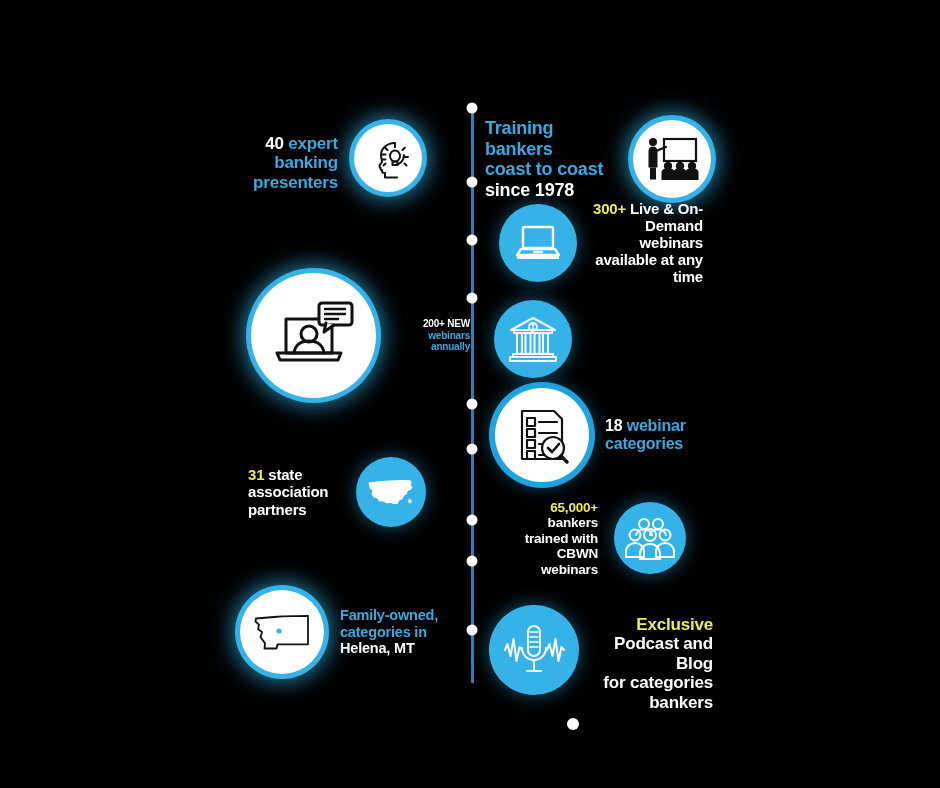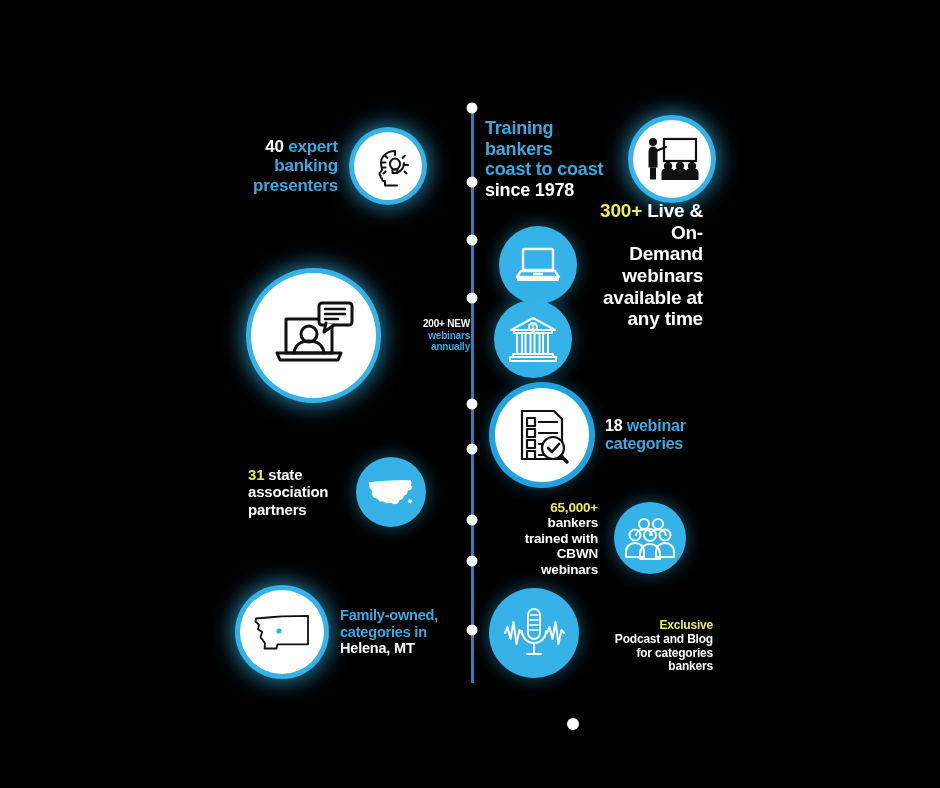--- a/index.html
+++ b/index.html
@@ -76,21 +76,21 @@
   <div class="tl-dot" style="left:472px;top:182px;"></div>
   <div class="tl-dot" style="left:472px;top:240px;"></div>
   <div class="tl-dot" style="left:472px;top:298px;"></div>
   <div class="tl-dot" style="left:472px;top:404px;"></div>
   <div class="tl-dot" style="left:472px;top:449px;"></div>
   <div class="tl-dot" style="left:472px;top:520px;"></div>
   <div class="tl-dot" style="left:472px;top:561px;"></div>
   <div class="tl-dot" style="left:472px;top:630px;"></div>
   <div class="loose-dot" style="left:573px;top:724px;"></div>
 
-  <div class="item" style="left:248px;top:132px;">
+  <div class="item" style="left:248px;top:124px;align-items:flex-end;">
     <div class="txt r gap-l" style="font-size:17px;width:90px;">
       <div><span class="w">40</span><span class="b"> expert</span></div>
       <div><span class="b">banking</span></div>
       <div><span class="b">presenters</span></div>
     </div>
     <div class="bubble white" style="width:68px;height:68px;">
       <svg width="48" height="48" viewBox="0 0 48 48" fill="none" stroke="#111" stroke-width="2" stroke-linecap="round" stroke-linejoin="round">
         <path d="M31 9c-8 0-14 5.5-14 12 0 3 1 4.5 1 6.5 0 2-2.5 2.5-2.5 4.5 0 1.3 1.2 1.8 1.2 1.8s-.6 1 .1 1.9c.5.6 1.3.6 1.3.6s-.4 1.4.4 2.1c.9.8 2.5.5 2.5.5v4.6h12"></path>
         <path d="M40 21c0 6-5 10-9 10"></path>
         <path d="M18.5 20.5h3M18.5 25.5h3"></path>
@@ -126,21 +126,21 @@
 
   <div class="item" style="left:499px;top:200px;">
     <div class="bubble blue" style="width:78px;height:78px;">
       <svg width="50" height="44" viewBox="0 0 50 44" fill="none" stroke="#ffffff" stroke-width="2.4" stroke-linejoin="round">
         <rect x="10" y="6" width="30" height="21" rx="1.5"></rect>
         <path d="M4 34h42l-4-6H8z" stroke-linecap="round"></path>
         <path d="M4 34h42v2.5a1.5 1.5 0 0 1-1.5 1.5h-39A1.5 1.5 0 0 1 4 36.5z" fill="#ffffff" stroke="none"></path>
         <path d="M21 31h8" stroke-linecap="round"></path>
       </svg>
     </div>
-    <div class="txt r gap-r" style="font-size:19px;width:110px;">
+    <div class="txt r gap-r" style="font-size:15px;width:110px;">
       <div><span class="y">300+</span><span class="w"> Live &amp; On-</span></div>
       <div><span class="w">Demand webinars</span></div>
       <div><span class="w">available at any time</span></div>
     </div>
   </div>
 
   <div class="item" style="left:251px;top:273px;">
     <div class="bubble white" style="width:125px;height:125px;">
       <svg width="90" height="78" viewBox="0 0 90 78" fill="none" stroke="#111" stroke-width="3" stroke-linejoin="round" stroke-linecap="round">
         <path d="M17 22h46v34H17z"></path>
@@ -249,21 +249,21 @@
     <div class="bubble blue" style="width:90px;height:90px;">
       <svg width="66" height="60" viewBox="0 0 66 60" fill="none" stroke="#ffffff" stroke-width="2" stroke-linecap="round" stroke-linejoin="round">
         <rect x="27" y="6" width="12" height="30" rx="6"></rect>
         <path d="M29 12h8M29 17h8M29 22h8M29 27h8" stroke-width="1.4"></path>
         <path d="M21 28c0 6.6 5.4 12 12 12s12-5.4 12-12"></path>
         <path d="M33 40v11M26 51h14"></path>
         <path d="M4 30l2.5-6 3 12 3-17 3 22 3-14 2.5 3" stroke-width="2"></path>
         <path d="M46 30l2.5-6 3 12 3-17 3 22 3-14 2.5 3" stroke-width="2"></path>
       </svg>
     </div>
-    <div class="txt r gap-r" style="font-size:12px;width:118px;margin-top:27px;">
+    <div class="txt r gap-r" style="font-size:17px;width:118px;margin-top:27px;">
       <div><span class="y">Exclusive</span></div>
       <div><span class="w">Podcast and Blog</span></div>
       <div><span class="w">for categories</span></div>
       <div><span class="w">bankers</span></div>
     </div>
   </div>
 
 </div>
 
 </body></html>

